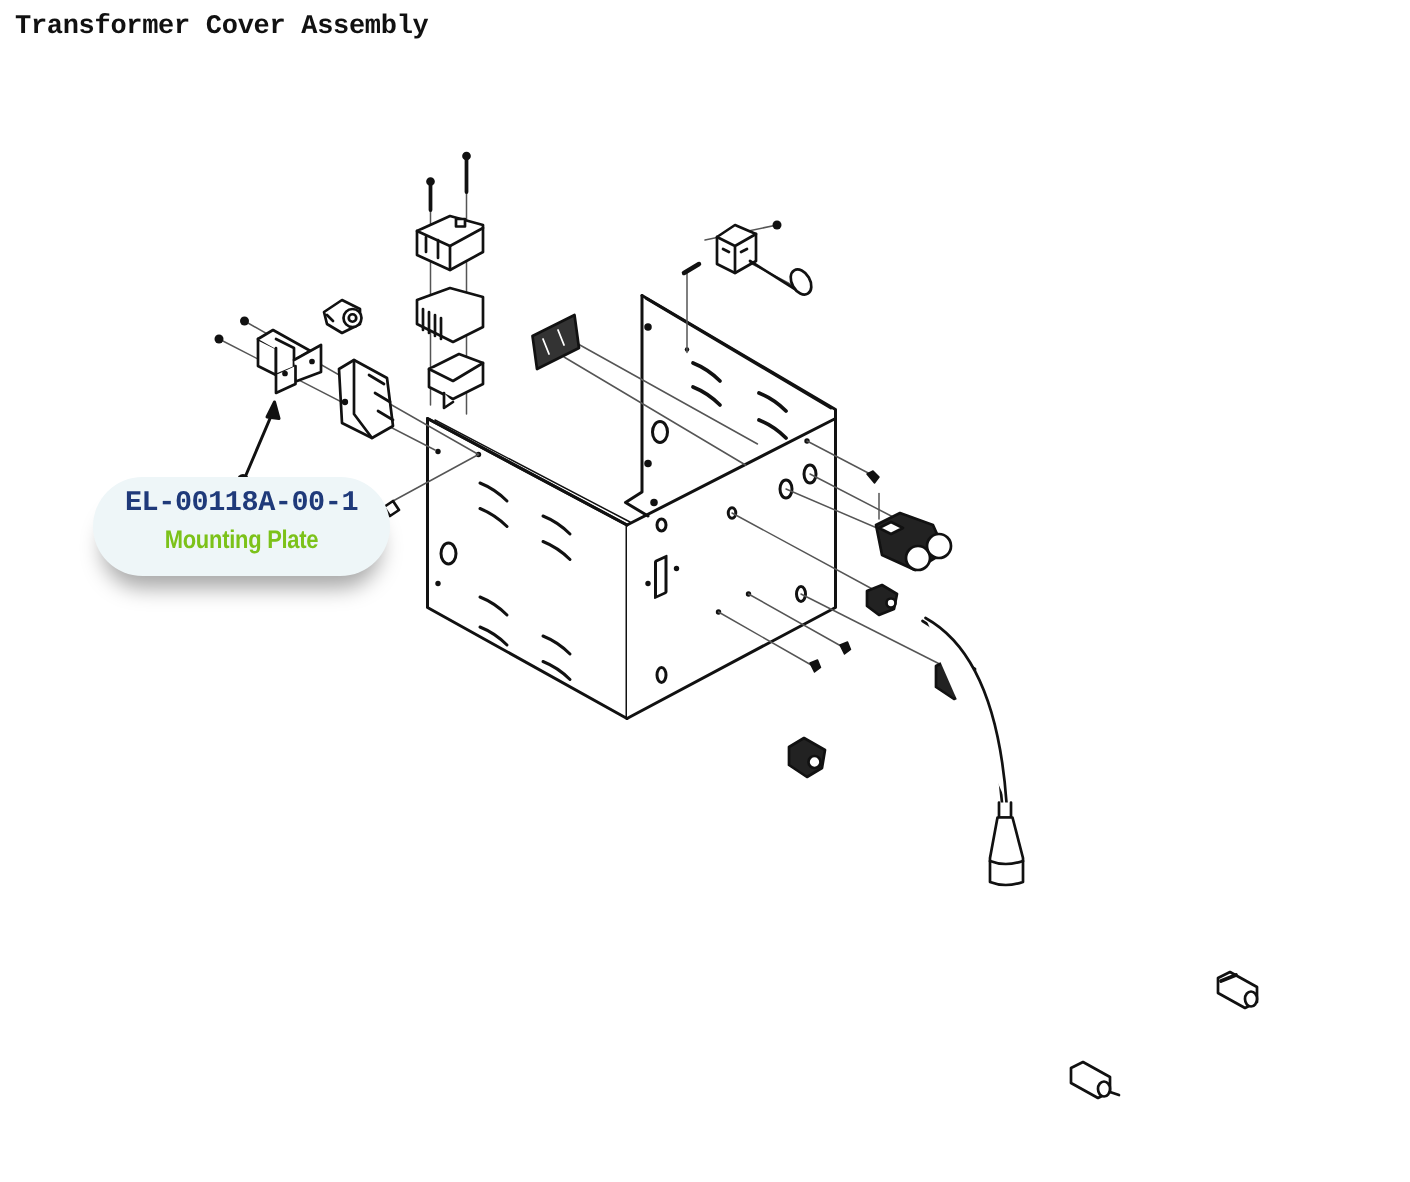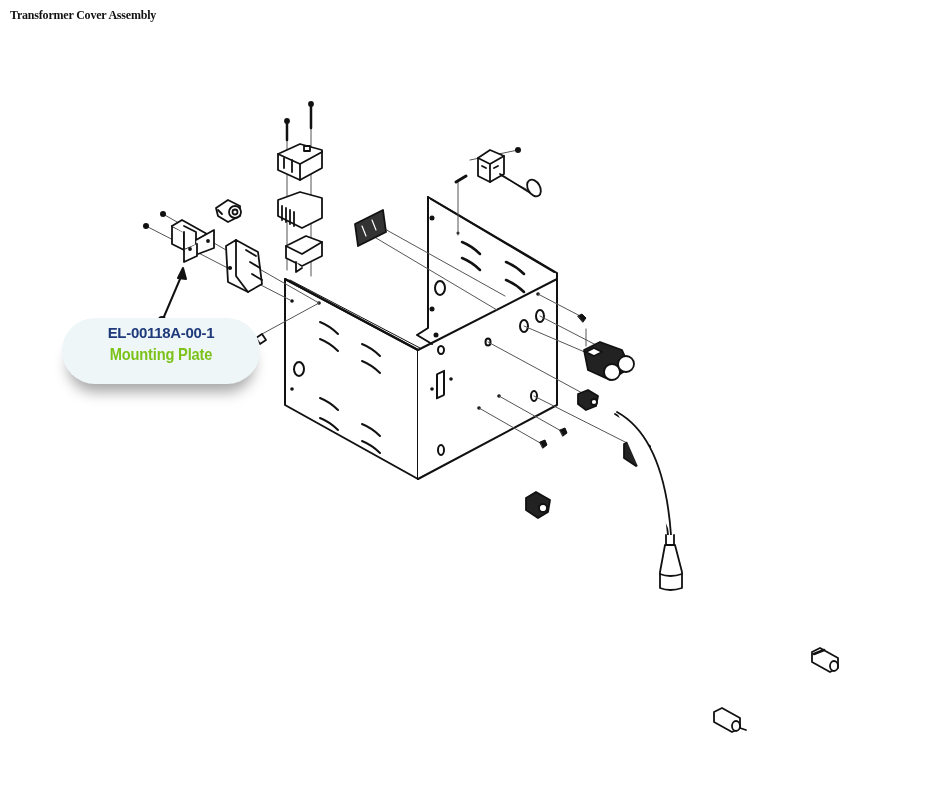--- a/index.html
+++ b/index.html
@@ -1,24 +1,24 @@
 <!DOCTYPE html>
 <html><head>
   <meta charset="utf-8">
   <style>
     html, body { margin: 0; padding: 0; background: #ffffff; }
     body { width: 940px; height: 788px; position: relative; overflow: hidden;
            font-family: "DejaVu Sans", sans-serif; }
-    .title { position: absolute; left: 10px; top: 8px; font-size: 12px; font-weight: bold;
-             color: #111111; letter-spacing: -0.2px; font-family: Liberation Serif, serif; }
+    .title { position: absolute; left: 10px; top: 8px; font-size: 18px; font-weight: bold;
+             color: #111111; letter-spacing: -0.2px; font-family: Liberation Mono, monospace; }
     svg.diagram { position: absolute; left: 0; top: 0; }
     .callout { position: absolute; left: 62px; top: 318px; width: 198px; height: 66px;
                border-radius: 34px; background: #eef6f8;
                box-shadow: 0 14px 14px -6px rgba(0,0,0,0.35); text-align: center; }
-    .callout .pn { font-family: Liberation Sans, sans-serif; font-weight: bold; font-size: 15px;
+    .callout .pn { font-family: Liberation Mono, monospace; font-weight: bold; font-size: 19px;
                    margin-top: 6px; letter-spacing: -0.3px; }
     .callout .desc { font-family: "Liberation Sans", sans-serif; font-weight: bold; font-size: 17px;
                      margin-top: 4px; transform: scaleX(0.86); letter-spacing: -0.2px; }
   </style>
 </head>
 <body>
 
 <div class="title">Transformer Cover Assembly</div>
 
 <svg class="diagram" width="940" height="788" viewBox="0 0 940 788" fill="none" stroke="#111" stroke-linecap="round" stroke-linejoin="round">

